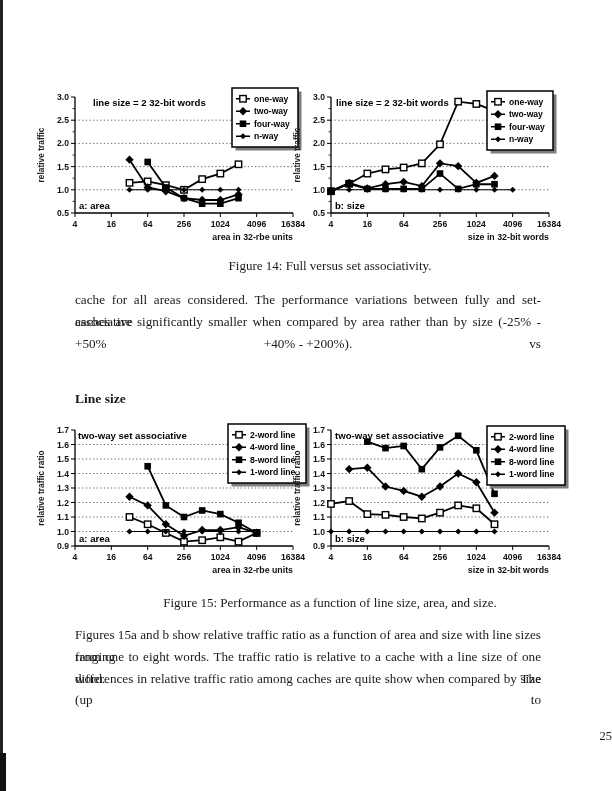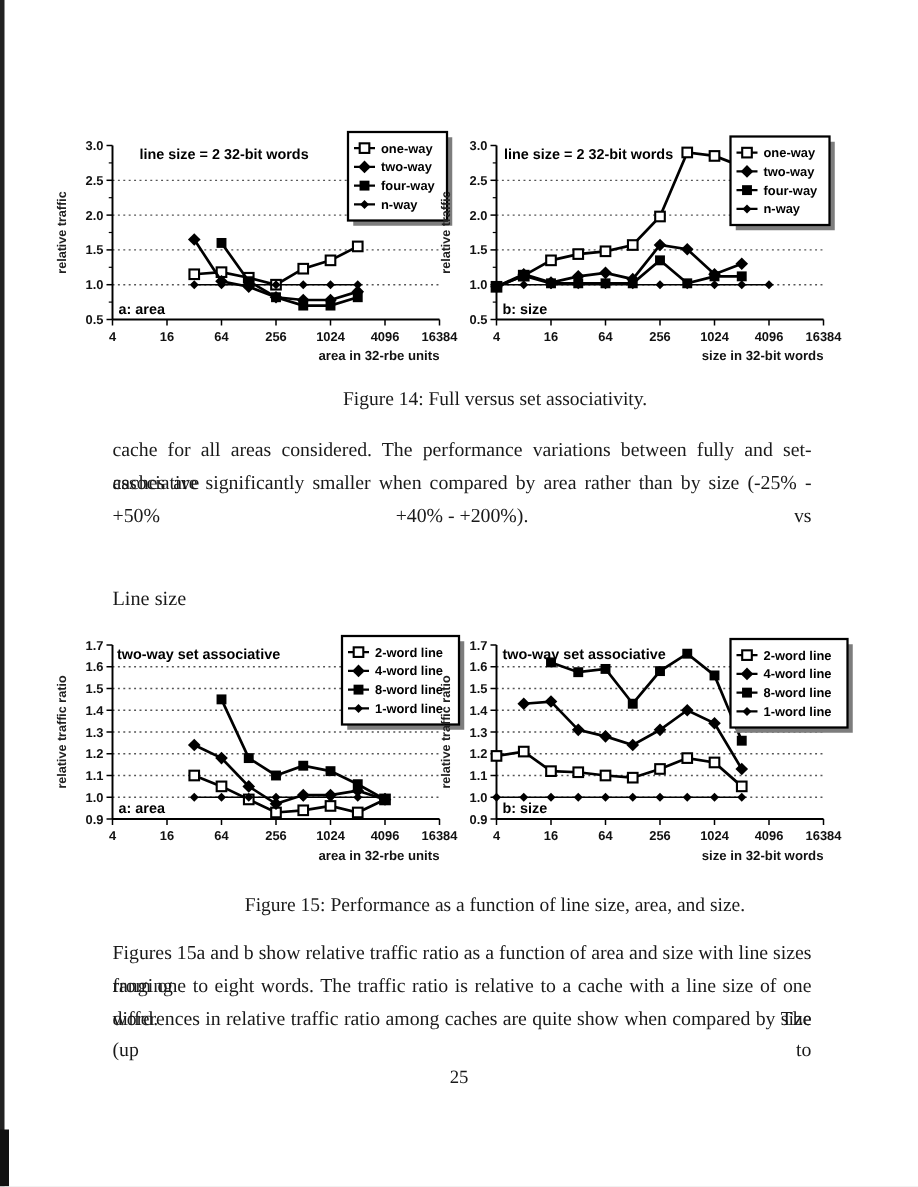--- a/index.html
+++ b/index.html
@@ -7,22 +7,22 @@
         font-family:"Liberation Serif",serif;color:#1a1a1a;}
   
   .edge-strip{position:absolute;left:0;top:0;width:3px;height:791px;background:#222;}
   .edge-blob{position:absolute;left:0;top:753px;width:6px;height:38px;background:#111;}
   
   .caption{position:absolute;left:0;width:612px;text-align:center;font-size:13px;padding-left:24px;}
   .para{position:absolute;left:75px;width:466px;font-size:13.2px;}
   .tline{height:21.8px;line-height:21.8px;white-space:normal;}
   .just{text-align:justify;text-align-last:justify;}
   .last{text-align:center;}
-  .heading{position:absolute;left:75px;font-size:13.5px;font-weight:normal;}
-  .pagenum{position:absolute;left:0;width:612px;text-align:center;font-size:12.5px;}
+  .heading{position:absolute;left:75px;font-size:13.5px;font-weight:bold;}
+  .pagenum{position:absolute;left:0;width:612px;text-align:right;font-size:12.5px;margin-top:18px;}
   
   svg{position:absolute;overflow:visible;}
   .tick{font:bold 8.6px "Liberation Sans",sans-serif;fill:#111;}
   .ctitle{font:bold 9.6px "Liberation Sans",sans-serif;fill:#000;}
   .alabel{font:bold 8.8px "Liberation Sans",sans-serif;fill:#111;}
   .ylab{font:600 8.4px "Liberation Sans",sans-serif;fill:#222;}
   .ltext{font:bold 8.6px "Liberation Sans",sans-serif;fill:#000;}
 </style>
 </head>
 <body>

